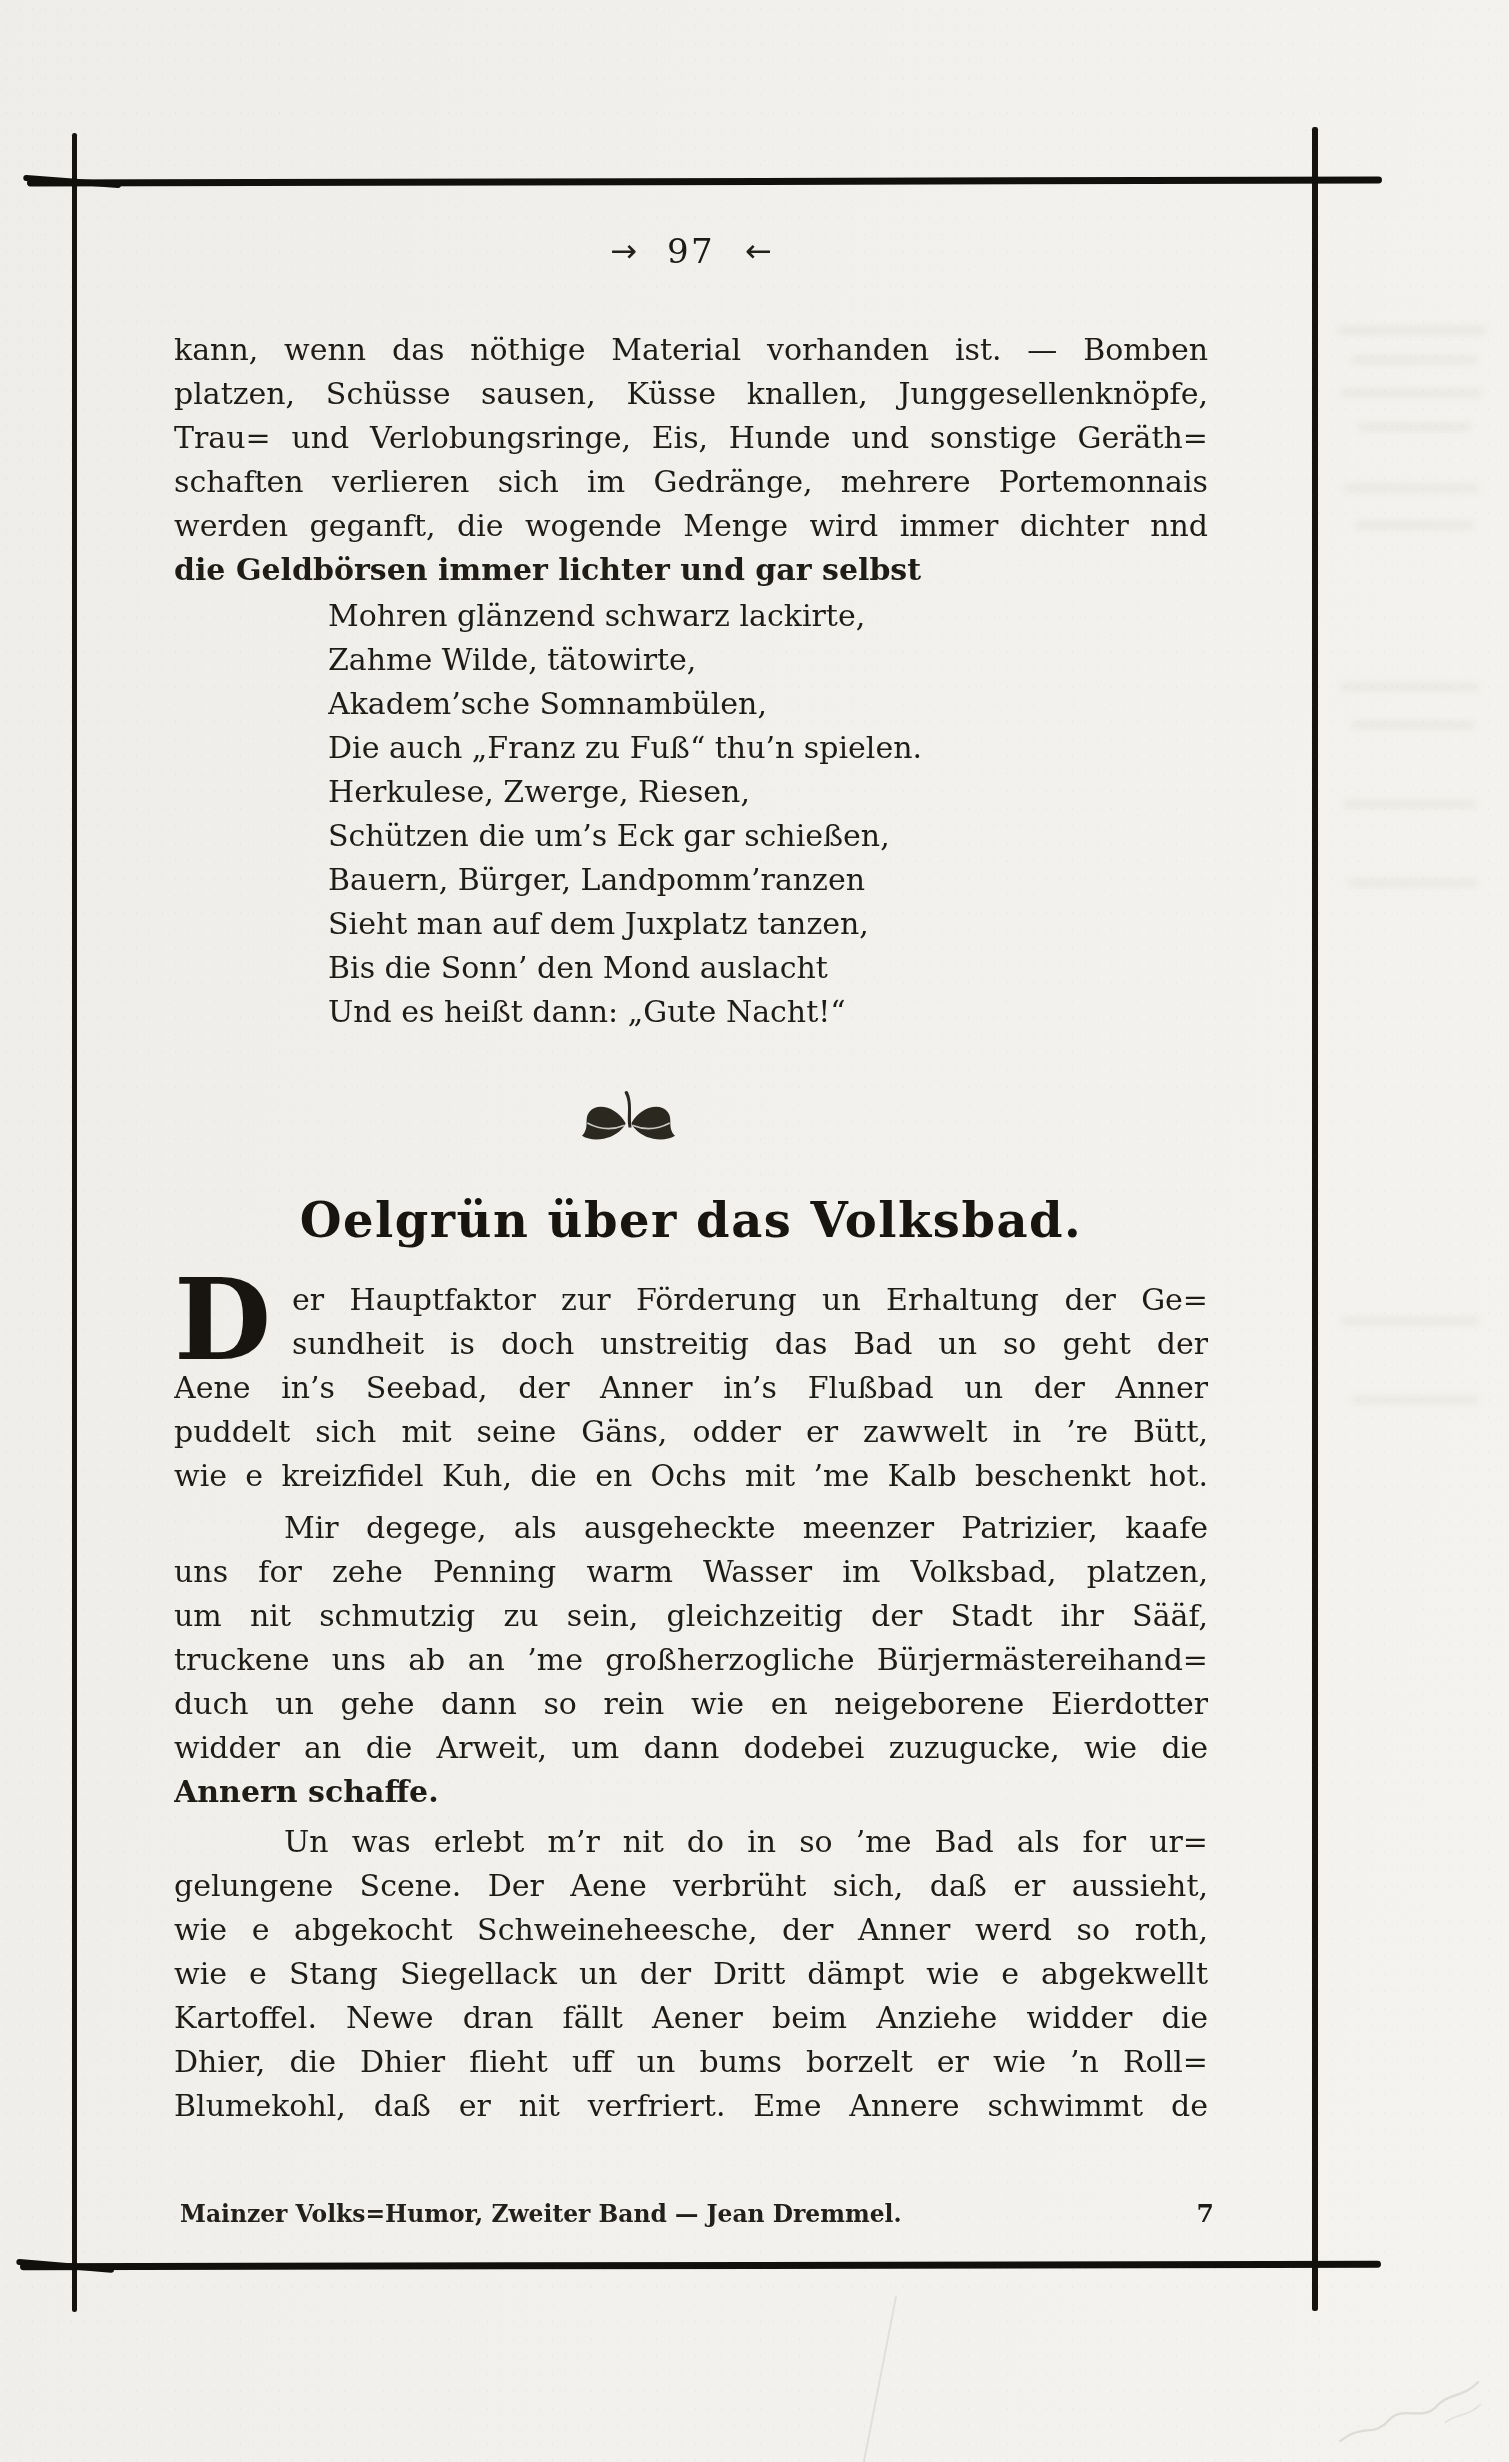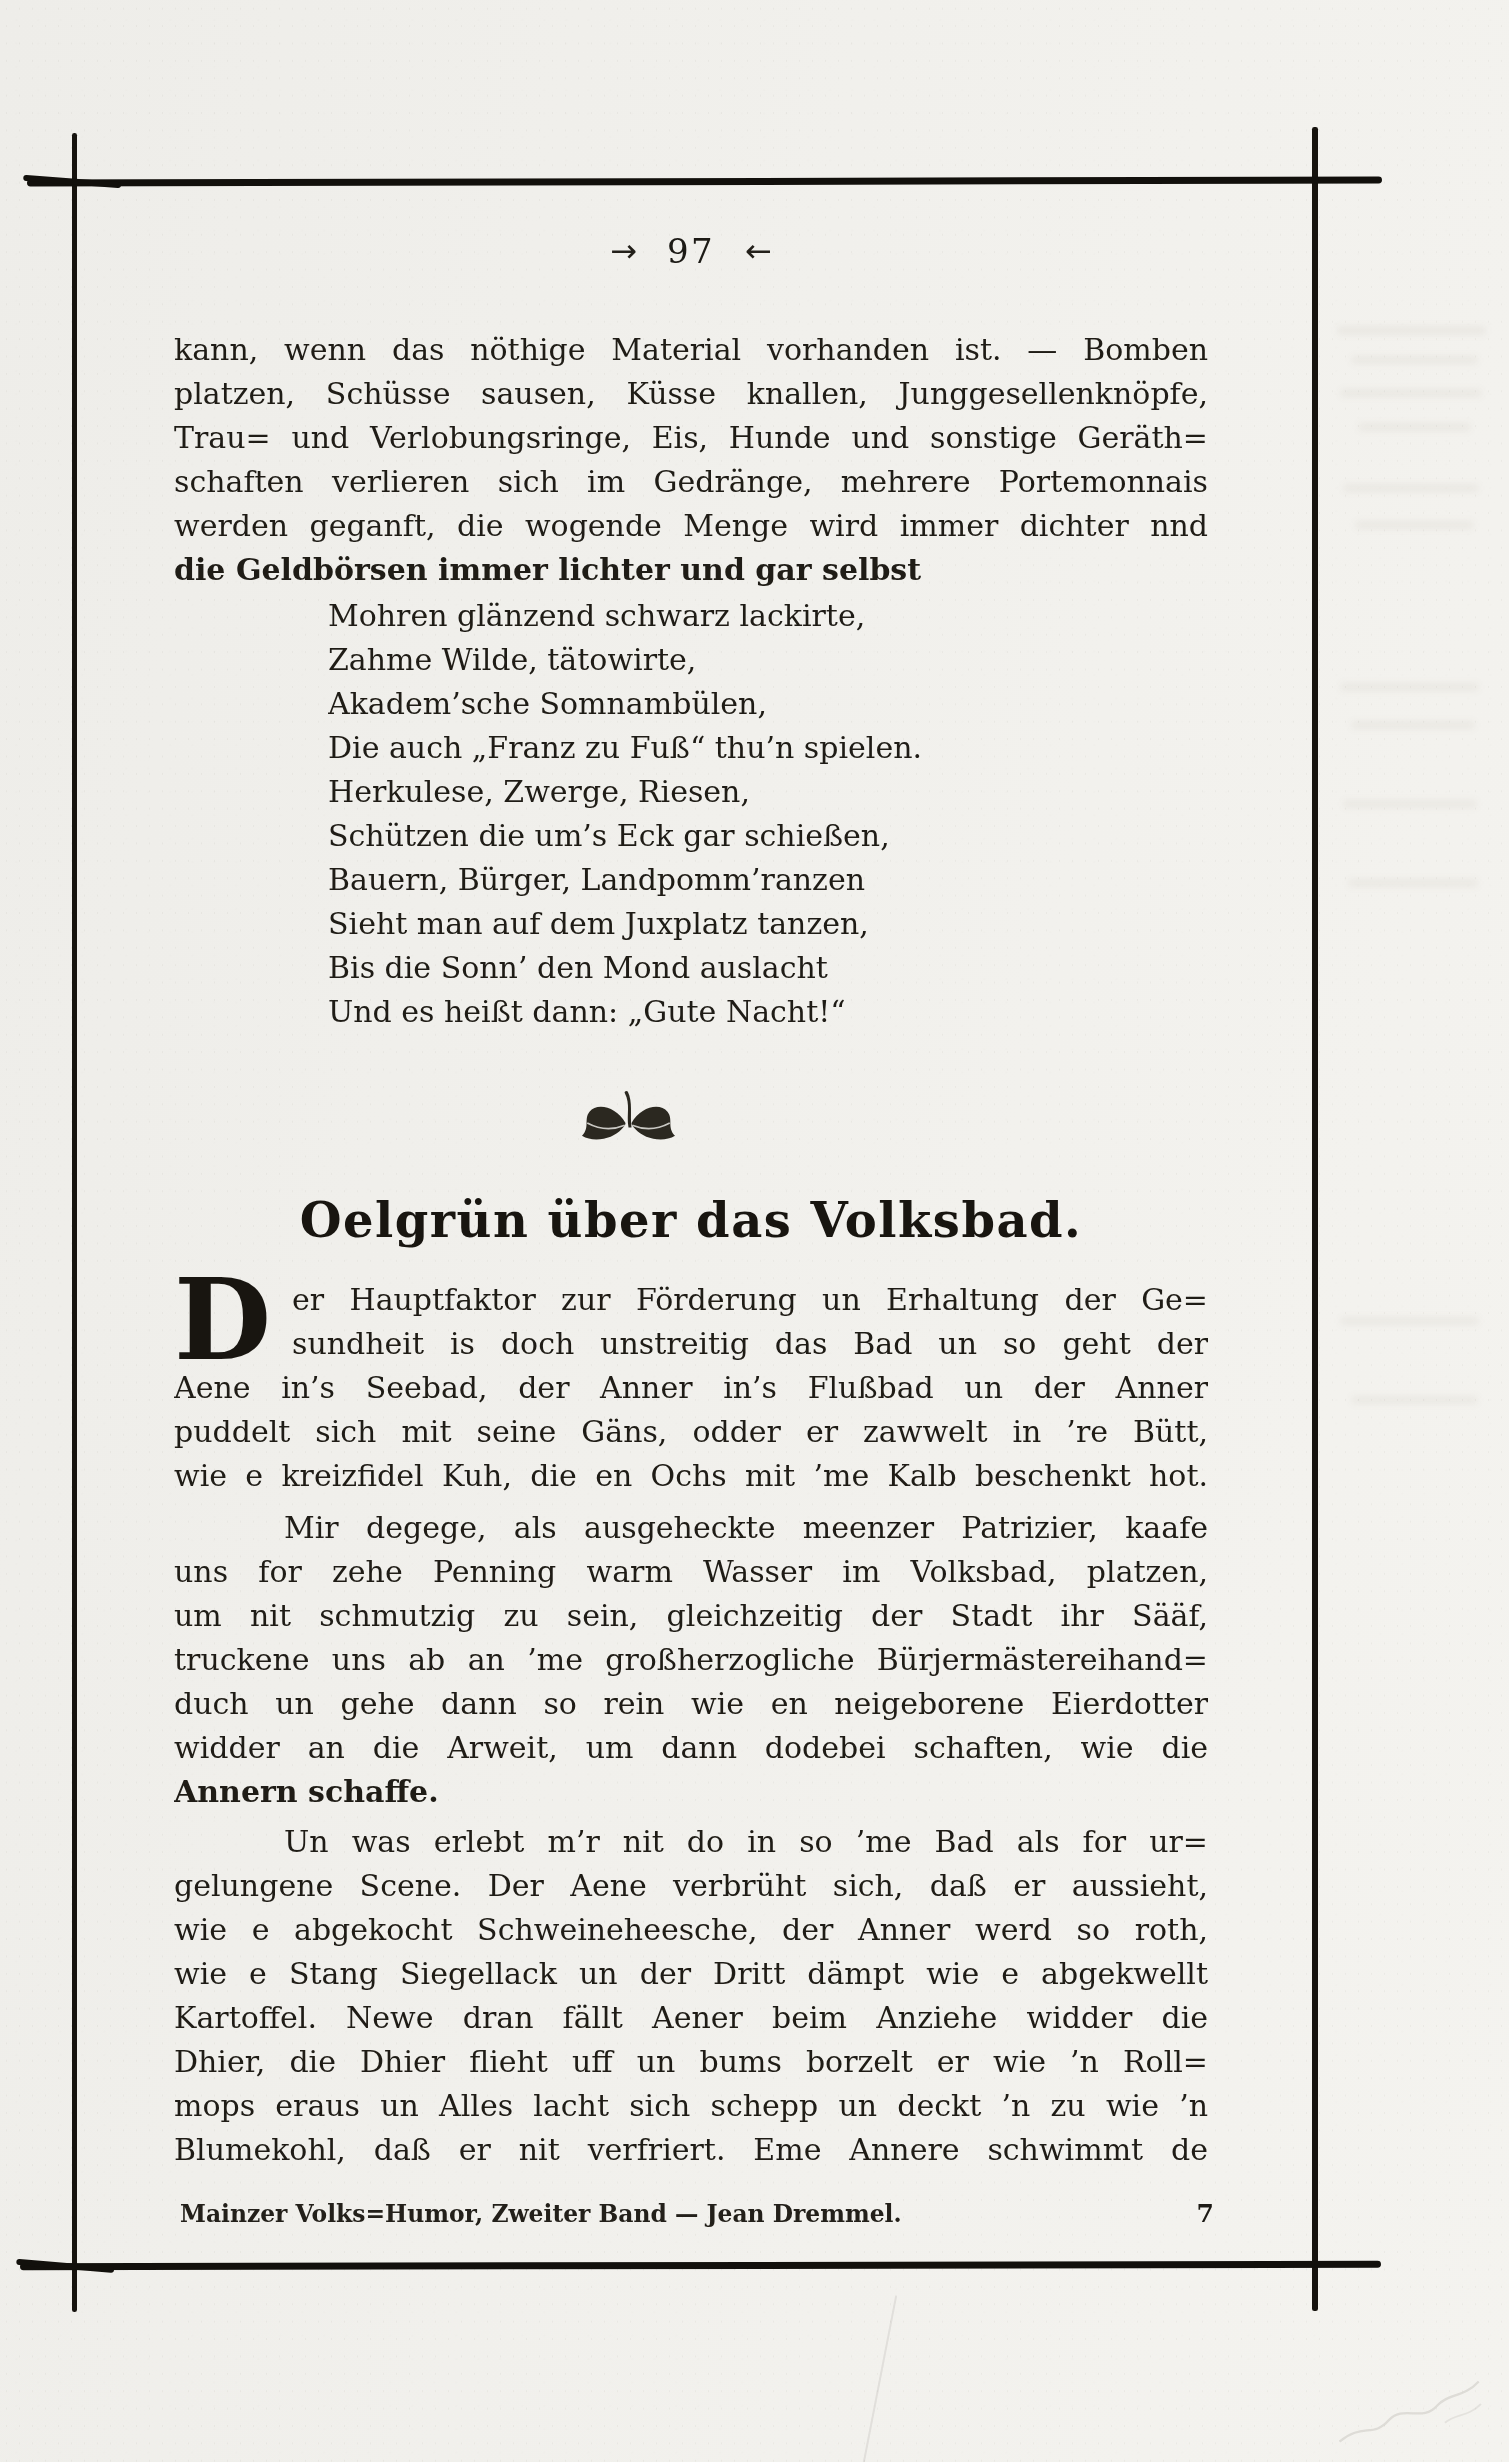--- a/index.html
+++ b/index.html
@@ -124,32 +124,31 @@
       <div class="text-line">puddelt sich mit seine Gäns, odder er zawwelt in ’re Bütt,</div>
       <div class="text-line">wie e kreizfidel Kuh, die en Ochs mit ’me Kalb beschenkt hot.</div>
     </div>
 
   <div class="block para-b justify last-left">
       <div class="text-line">Mir degege, als ausgeheckte meenzer Patrizier, kaafe</div>
       <div class="text-line">uns for zehe Penning warm Wasser im Volksbad, platzen,</div>
       <div class="text-line">um nit schmutzig zu sein, gleichzeitig der Stadt ihr Sääf,</div>
       <div class="text-line">truckene uns ab an ’me großherzogliche Bürjermästereihand=</div>
       <div class="text-line">duch un gehe dann so rein wie en neigeborene Eierdotter</div>
-      <div class="text-line">widder an die Arweit, um dann dodebei schaften, wie die</div>
+      <div class="text-line">widder an die Arweit, um dann dodebei zuzugucke, wie die</div>
       <div class="text-line">Annern schaffe.</div>
     </div>
 
   <div class="block para-c justify">
       <div class="text-line">Un was erlebt m’r nit do in so ’me Bad als for ur=</div>
       <div class="text-line">gelungene Scene.  Der Aene verbrüht sich, daß er aussieht,</div>
       <div class="text-line">wie e abgekocht Schweineheesche, der Anner werd so roth,</div>
       <div class="text-line">wie e Stang Siegellack un der Dritt dämpt wie e abgekwellt</div>
       <div class="text-line">Kartoffel.  Newe dran fällt Aener beim Anziehe widder die</div>
       <div class="text-line">Dhier, die Dhier flieht uff un bums borzelt er wie ’n Roll=</div>
-      <div class="text-line">mops eraus un Alles lacht sich schepp un deckt ’n zu wie ’n</div>
       <div class="text-line">Blumekohl, daß er nit verfriert.  Eme Annere schwimmt de</div>
     </div>
 
   <div class="footer">
     <span class="imprint">Mainzer Volks=Humor, Zweiter Band — Jean Dremmel.</span>
     <span class="signature">7</span>
   </div>
 
   <div class="ghost" style="left:1337px;top:326px;width:149px;height:9px"></div>
   <div class="ghost" style="left:1351px;top:356px;width:127px;height:7.5px"></div>

